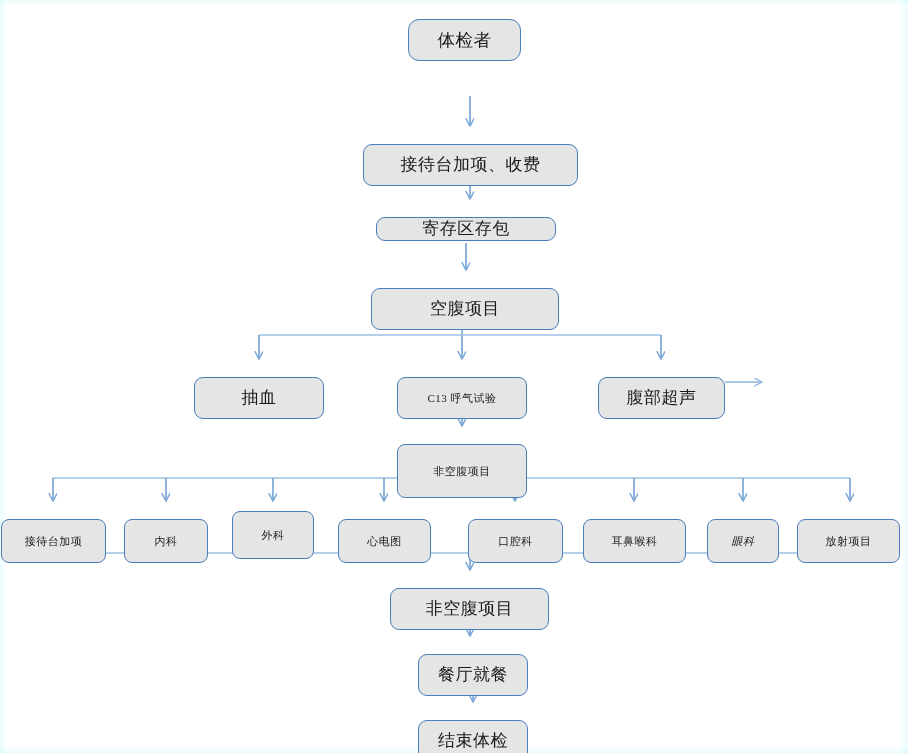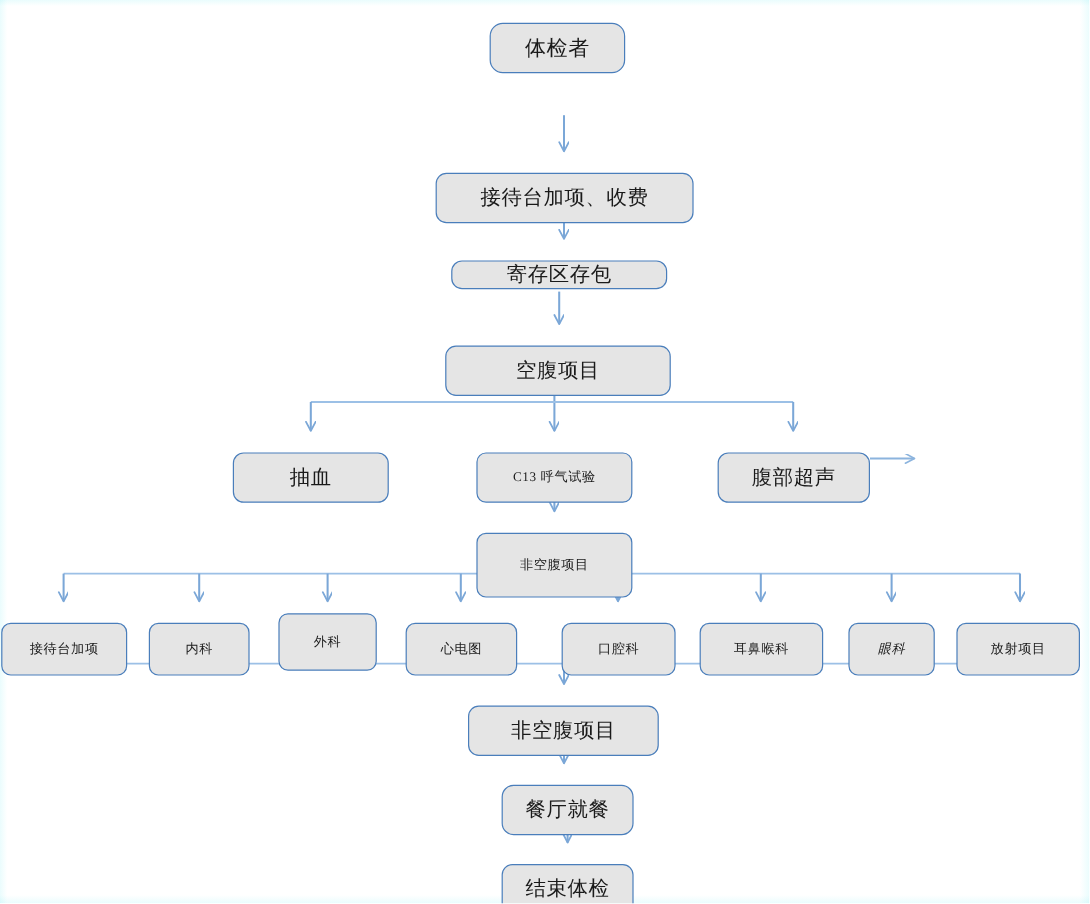--- a/index.html
+++ b/index.html
@@ -129,16 +129,16 @@
   <div class="node small" style="left: 397px; top: 428px; width: 130px; height: 54px;">非空腹项目</div>
   <div class="node small" style="left: 1px; top: 503px; width: 105px; height: 44px;">接待台加项</div>
   <div class="node small" style="left: 124px; top: 503px; width: 84px; height: 44px;">内科</div>
   <div class="node small" style="left: 232px; top: 495px; width: 82px; height: 48px;">外科</div>
   <div class="node small" style="left: 338px; top: 503px; width: 93px; height: 44px;">心电图</div>
   <div class="node small" style="left: 468px; top: 503px; width: 95px; height: 44px;">口腔科</div>
   <div class="node small" style="left: 583px; top: 503px; width: 103px; height: 44px;">耳鼻喉科</div>
   <div class="node small" style="left: 707px; top: 503px; width: 72px; height: 44px; font-style: italic;">眼科</div>
   <div class="node small" style="left: 797px; top: 503px; width: 103px; height: 44px;">放射项目</div>
   <div class="node" style="left: 390px; top: 572px; width: 159px; height: 42px;">非空腹项目</div>
-  <div class="node" style="left: 418px; top: 638px; width: 110px; height: 42px; border-radius: 10px;">餐厅就餐</div>
+  <div class="node" style="left: 418px; top: 638px; width: 110px; height: 42px;">餐厅就餐</div>
   <div class="node" style="left: 418px; top: 704px; width: 110px; height: 42px;">结束体检</div>
 
 </div>
 
 </body></html>

